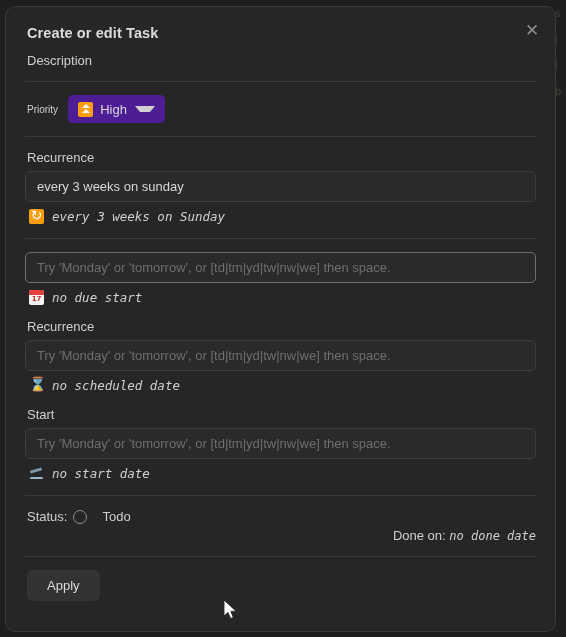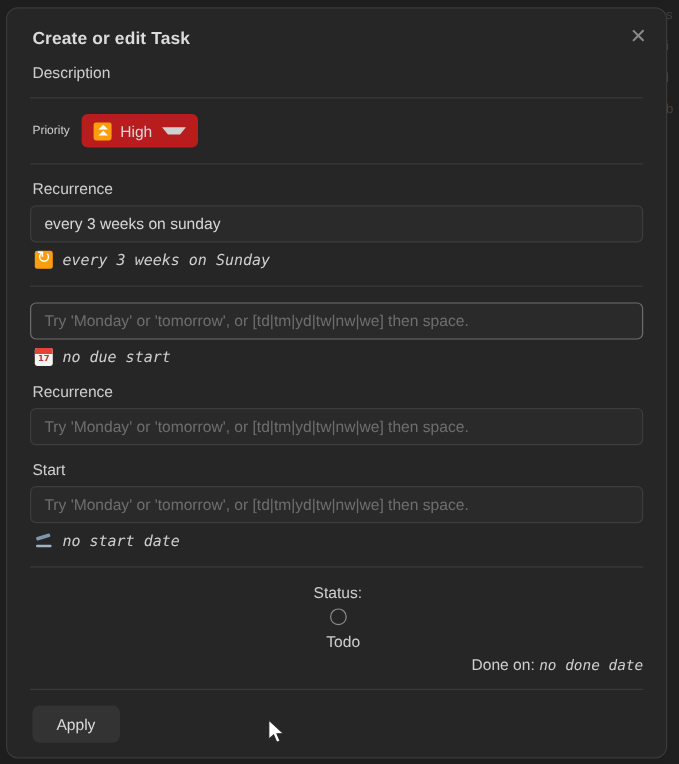--- a/index.html
+++ b/index.html
@@ -107,21 +107,21 @@
   .priority-label {
     color: #cfcfcf;
     font-size: 10px;
   }
   .priority-select {
     position: relative;
     display: inline-flex;
     align-items: center;
     gap: 7px;
     height: 28px;
-    background: #b91c1c;
+    background: #4c1d95;
     border: none;
     border-radius: 5px;
     padding: 0 10px;
     cursor: pointer;
     min-width: 97px;
   }
   .pri-emoji {
     display: inline-block;
     width: 15px; height: 15px;
     background: #ff9d0b;
@@ -155,21 +155,20 @@
     border-top: 6px solid #d0d0d0;
   }
 
   .status-line {
     display: flex;
     align-items: center;
     font-size: 13px;
     color: #cfcfcf;
     margin: 0 0 4px 2px;
     gap: 6px;
-    flex-direction: column;
   }
   .radio {
     width: 14px; height: 14px;
     border: 1.4px solid #8c8c8c;
     border-radius: 50%;
     background: transparent;
     display: inline-block;
     flex: none;
   }
   .status-word { margin-left: 9px; }
@@ -341,20 +340,24 @@
       
       <input class="text-input focused" type="text" placeholder="Try 'Monday' or 'tomorrow', or [td|tm|yd|tw|nw|we] then space." style="">
       <div class="meta-line">
         <span class="ico ico-calendar"></span>
         <span class="meta-text">no due start</span>
       </div>
 
       
       <div class="field-label" style="margin-top:13px">Recurrence</div>
       <input class="text-input" type="text" placeholder="Try 'Monday' or 'tomorrow', or [td|tm|yd|tw|nw|we] then space." style="">
+      <div class="meta-line">
+        <span class="ico ico-hourglass"></span>
+        <span class="meta-text">no scheduled date</span>
+      </div>
 
       
       <div class="field-label" style="margin-top:13px">Start</div>
       <input class="text-input" type="text" placeholder="Try 'Monday' or 'tomorrow', or [td|tm|yd|tw|nw|we] then space." style="">
       <div class="meta-line">
         <span class="ico ico-takeoff"></span>
         <span class="meta-text">no start date</span>
       </div>
 
       <div class="divider"></div>

